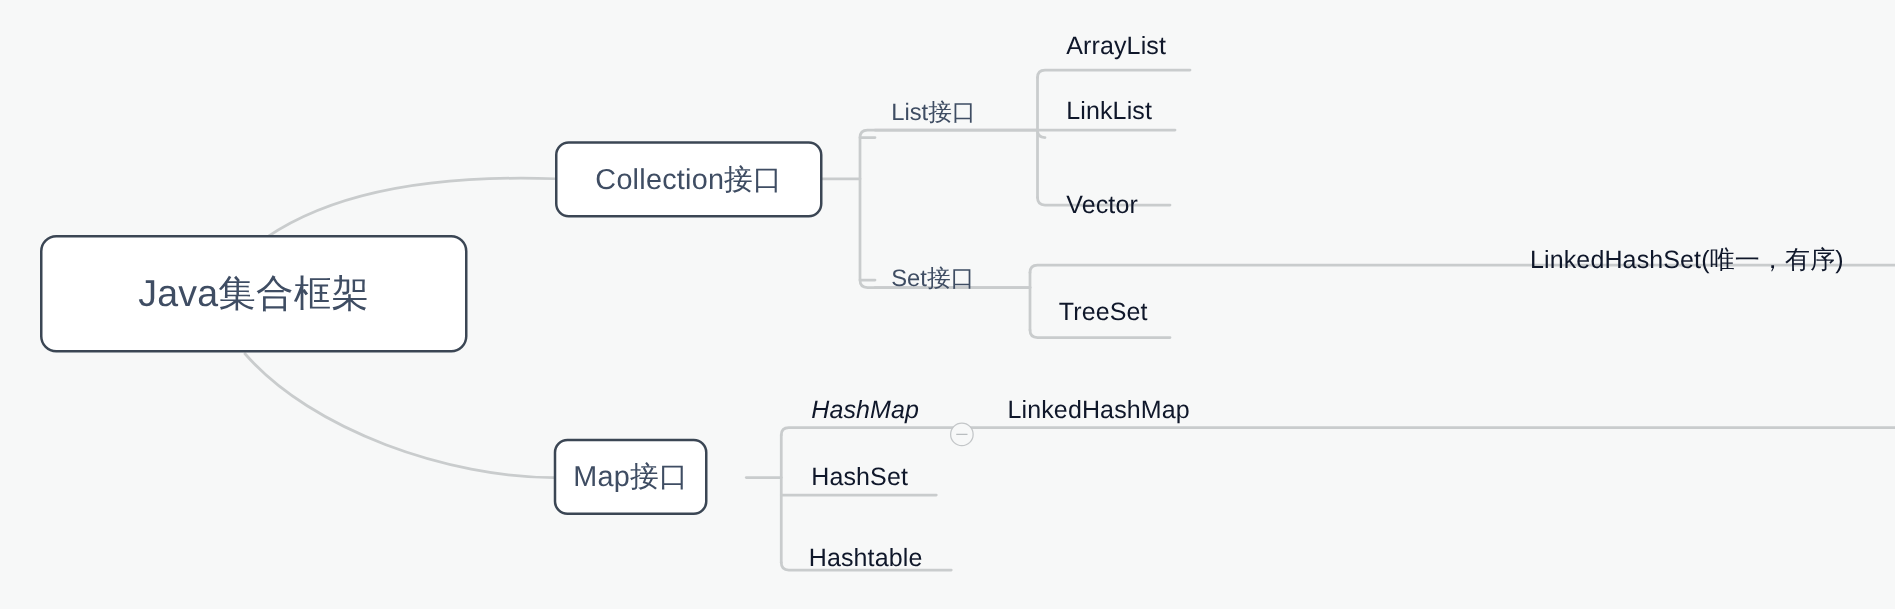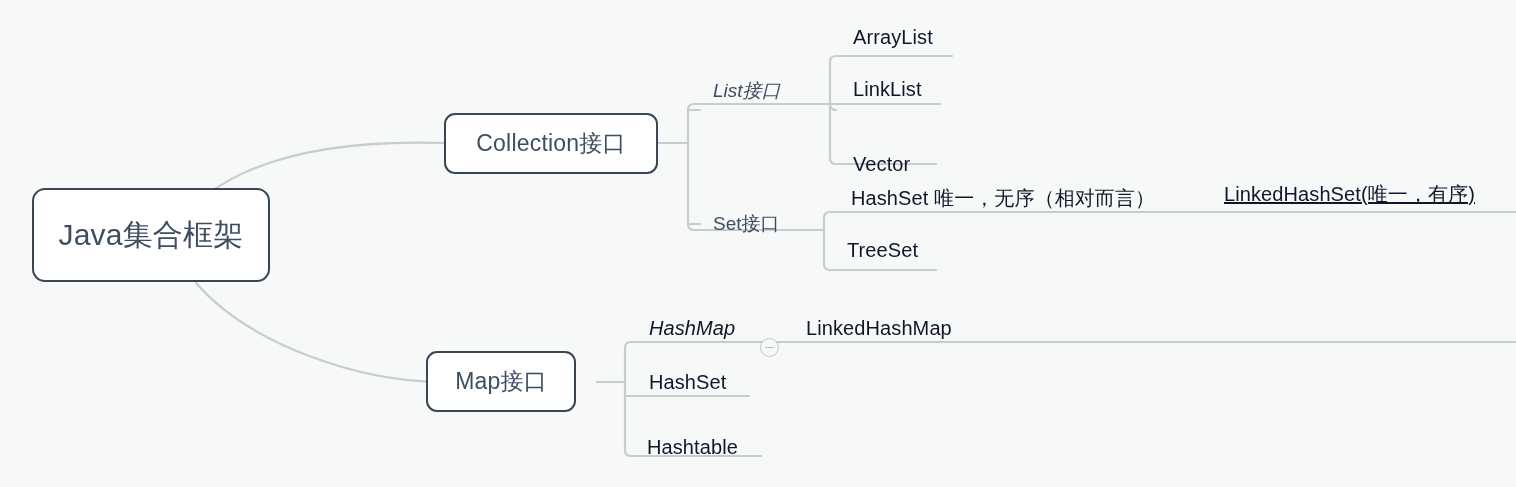--- a/index.html
+++ b/index.html
@@ -36,61 +36,61 @@
     display: flex;
     align-items: center;
     justify-content: center;
     white-space: nowrap;
     letter-spacing: 0.2px;
     text-align: center;
   }
   #node-root {
     left: 32px;
     top: 188px;
-    width: 238px;
+    width: 342px;
     height: 94px;
     font-size: 30px;
     border-radius: 13px;
   }
   #node-collection {
     left: 444px;
     top: 113px;
     width: 214px;
     height: 61px;
     font-size: 23px;
   }
   #node-map {
-    left: 426px;
+    left: 443px;
     top: 351px;
-    width: 150px;
+    width: 123px;
     height: 61px;
     font-size: 23px;
   }
   .leaf-label {
     position: absolute;
     color: #0f172a;
     font-size: 20px;
     white-space: nowrap;
     line-height: 1;
     letter-spacing: 0.1px;
   }
   .branch-label {
     position: absolute;
     color: #3f4d63;
     font-size: 19px;
     white-space: nowrap;
     line-height: 1;
   }
-  #label-list    { left: 713px; top: 81px; font-style: italic; }
+  #label-list    { left: 713px; top: 81px; }
   #label-set     { left: 713px; top: 214px; }
   #label-arraylist { left: 853px; top: 27px; }
   #label-linklist  { left: 853px; top: 79px; }
   #label-vector    { left: 853px; top: 134px; margin-top: 20px; }
   #label-hashset   { left: 851px; top: 188px; }
-  #label-linkedhashset { left: 1224px; top: 184px; text-decoration: underline; }
+  #label-linkedhashset { left: 1224px; top: 198px; }
   #label-treeset   { left: 847px; top: 240px; }
   #label-hashmap   { left: 649px; top: 318px; font-style: italic; }
   #label-linkedhashmap { left: 806px; top: 318px; }
   #label-treemap   { left: 649px; top: 372px; }
   #label-hashtable { left: 647px; top: 425px; margin-top: 12px; }
   .toggle-icon {
     position: absolute;
     left: 760px;
     top: 338px;
     width: 19px;
@@ -157,21 +157,20 @@
 
   <div class="node-box" id="node-map">Map接口</div>
 
   <div class="branch-label" id="label-list">List接口</div>
   <div class="branch-label" id="label-set">Set接口</div>
 
   <div class="leaf-label" id="label-arraylist">ArrayList</div>
   <div class="leaf-label" id="label-linklist">LinkList</div>
   <div class="leaf-label" id="label-vector">Vector</div>
 
-  <div class="leaf-label" id="label-hashset">HashSet 唯一，无序（相对而言）</div>
   <div class="leaf-label" id="label-linkedhashset">LinkedHashSet(唯一，有序)</div>
   <div class="leaf-label" id="label-treeset">TreeSet</div>
 
   <div class="leaf-label" id="label-hashmap">HashMap</div>
   <div class="leaf-label" id="label-linkedhashmap">LinkedHashMap</div>
   <div class="leaf-label" id="label-treemap">HashSet</div>
   <div class="leaf-label" id="label-hashtable">Hashtable</div>
 
   <div class="toggle-icon"></div>
 

